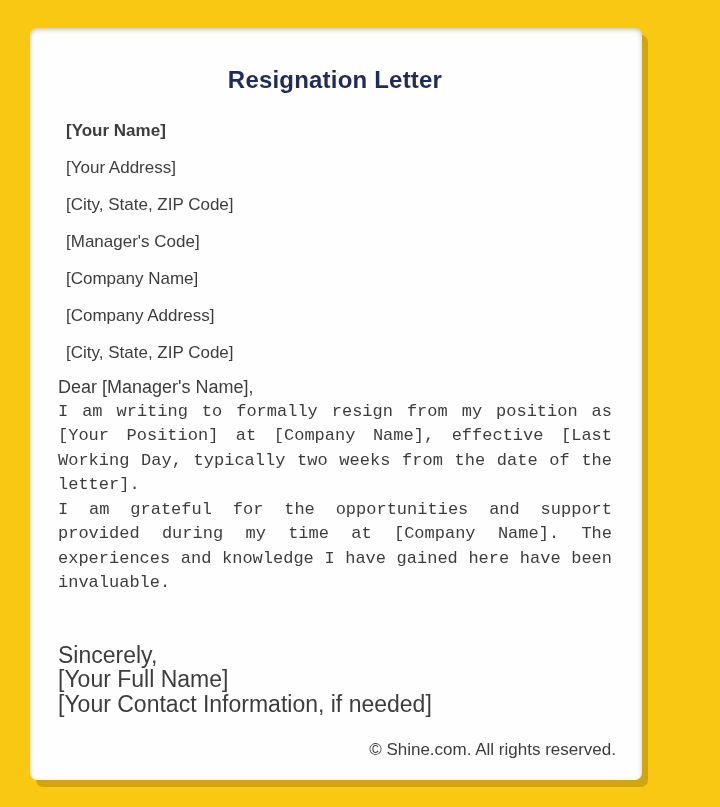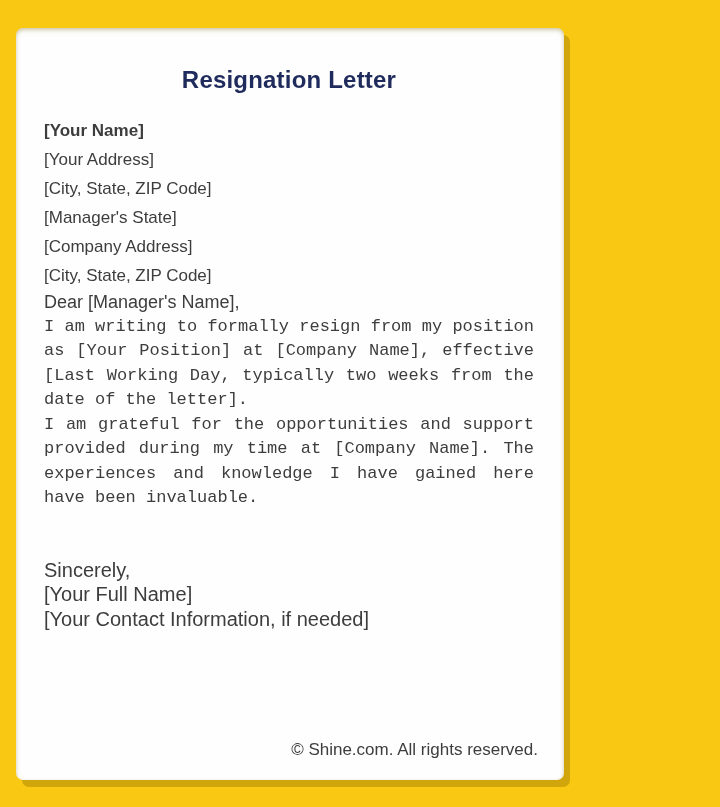--- a/index.html
+++ b/index.html
@@ -9,23 +9,23 @@
   body {
     width: 720px;
     height: 807px;
     background: #F8C812;
     font-family: "Liberation Sans", "DejaVu Sans", sans-serif;
     overflow: hidden;
     position: relative;
   }
   .card {
     position: absolute;
-    left: 16px;
+    left: 30px;
     top: 28px;
-    width: 548px;
+    width: 612px;
     height: 752px;
     background: #FEFEFE;
     border-radius: 7px;
     box-shadow: 6px 7px 0 rgba(176, 138, 10, 0.55),
                 0 2px 4px rgba(120, 95, 0, 0.35) inset;
     box-sizing: border-box;
     padding: 26px 30px 0 28px;
     overflow: hidden;
   }
   .title {
@@ -33,21 +33,21 @@
     color: #1F2B5C;
     font-size: 24px;
     font-weight: bold;
     letter-spacing: 0.2px;
     margin: 12px 0 22px 0;
   }
   .hdr-line {
     color: #3D3D3D;
     font-size: 17px;
     line-height: 29px;
-    margin: 0;
+    margin: 8px;
   }
   .bold { font-weight: bold; }
   .salutation {
     color: #3D3D3D;
     font-size: 18px;
     line-height: 24.5px;
     margin: 0;
   }
   .para {
     color: #3D3D3D;
@@ -55,21 +55,21 @@
     line-height: 24.5px;
     text-align: justify;
     margin: 0;
     font-family: Liberation Mono, monospace;
   }
   .closing-block {
     margin-top: 47px;
   }
   .closing-line {
     color: #3D3D3D;
-    font-size: 20px;
+    font-size: 23px;
     line-height: 24.5px;
     margin: 0;
   }
   .copyright {
     position: absolute;
     right: 26px;
     bottom: 20px;
     color: #3D3D3D;
     font-size: 17px;
     white-space: nowrap;
@@ -79,21 +79,22 @@
 <body>
 
 <div class="card">
 
   <h1 class="title">Resignation Letter</h1>
 
   <div>
     <p class="hdr-line bold">[Your Name]</p>
     <p class="hdr-line">[Your Address]</p>
     <p class="hdr-line">[City, State, ZIP Code]</p>
-    <p class="hdr-line">[Manager's State]</p>
+    <p class="hdr-line">[Manager's Code]</p>
+    <p class="hdr-line">[Company Name]</p>
     <p class="hdr-line">[Company Address]</p>
     <p class="hdr-line">[City, State, ZIP Code]</p>
   </div>
 
   <div>
     <p class="salutation">Dear [Manager's Name],</p>
     <p class="para">I am writing to formally resign from my position as [Your Position] at [Company Name], effective [Last Working Day, typically two weeks from the date of the letter].</p>
     <p class="para">I am grateful for the opportunities and support provided during my time at [Company Name]. The experiences and knowledge I have gained here have been invaluable.</p>
   </div>
 

